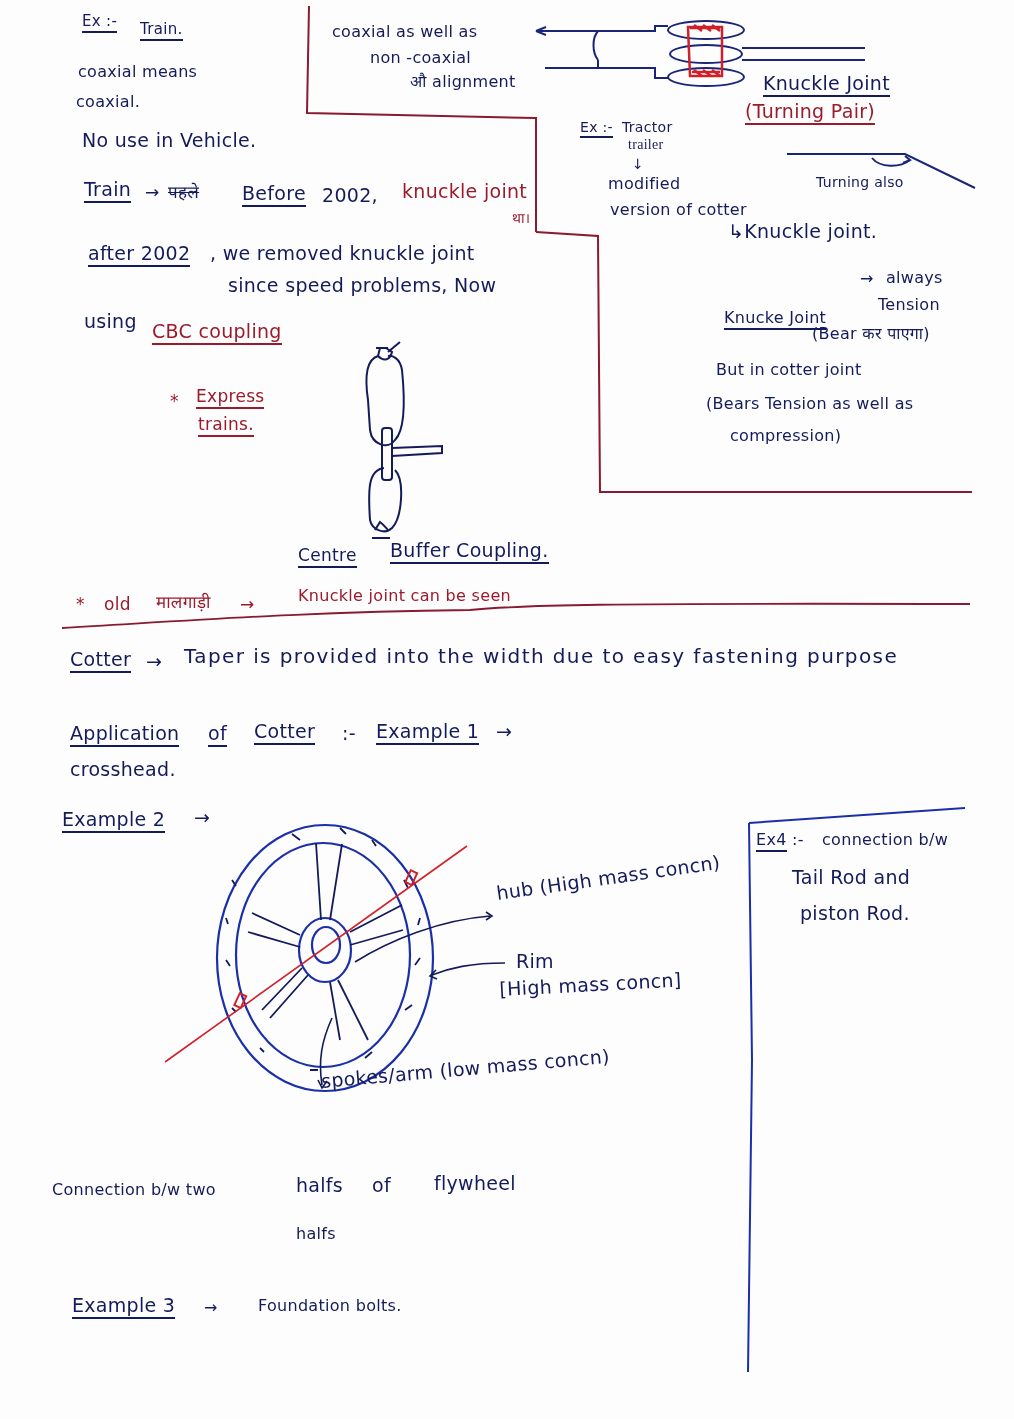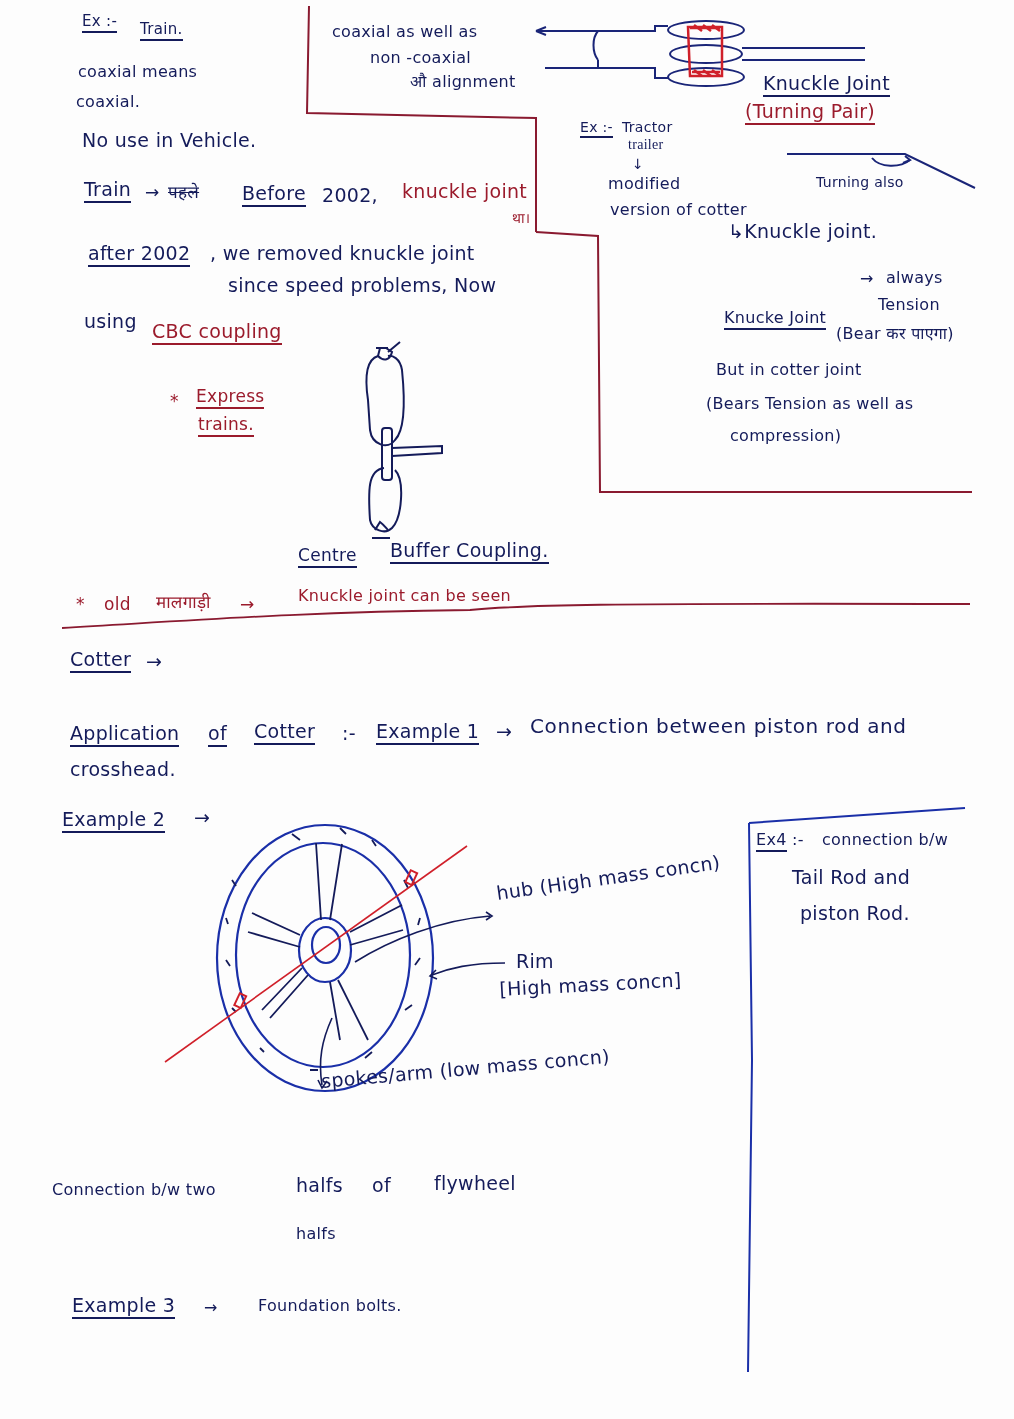--- a/index.html
+++ b/index.html
@@ -131,44 +131,44 @@
   <span class="t red u-red lg" style="left:152px;top:322px;">CBC coupling</span>
 
   <span class="t red" style="left:170px;top:393px;">*</span>
   <span class="t red u-red" style="left:196px;top:388px;">Express</span>
   <span class="t red u-red" style="left:198px;top:416px;">trains.</span>
 
   <span class="t navy u-navy md" style="left:724px;top:271px;margin-top:39px;">Knucke Joint</span>
   <span class="t navy md" style="left:860px;top:271px;">→</span>
   <span class="t navy md" style="left:886px;top:270px;">always</span>
   <span class="t navy md" style="left:878px;top:297px;">Tension</span>
-  <span class="t navy md" style="left:836px;top:326px;text-align:right;">(Bear कर पाएगा)</span>
+  <span class="t navy md" style="left:812px;top:326px;text-align:right;">(Bear कर पाएगा)</span>
   <span class="t navy md" style="left:716px;top:362px;">But in cotter joint</span>
   <span class="t navy md" style="left:706px;top:396px;">(Bears Tension as well as</span>
   <span class="t navy md" style="left:730px;top:428px;">compression)</span>
 
   <span class="t navy u-navy" style="left:298px;top:547px;">Centre</span>
   <span class="t navy u-navy lg" style="left:390px;top:541px;">Buffer Coupling.</span>
 
   <span class="t red" style="left:76px;top:596px;">*</span>
   <span class="t red" style="left:104px;top:596px;">old</span>
   <span class="t red" style="left:156px;top:594px;">मालगाड़ी</span>
   <span class="t red" style="left:240px;top:596px;">→</span>
   <span class="t red md" style="left:298px;top:588px;">Knuckle joint can be seen</span>
 
   <span class="t navy u-navy lg" style="left:70px;top:650px;">Cotter</span>
   <span class="t navy lg" style="left:146px;top:652px;">→</span>
+  <span class="t navy lg" style="left:184px;top:646px;font-size:20px;letter-spacing:1.4px;">Taper is provided into the width due to easy fastening purpose</span>
 
   <span class="t navy u-navy lg" style="left:70px;top:724px;">Application</span>
   <span class="t navy u-navy lg" style="left:208px;top:724px;">of</span>
   <span class="t navy u-navy lg" style="left:254px;top:722px;">Cotter</span>
   <span class="t navy lg" style="left:342px;top:724px;">:-</span>
   <span class="t navy u-navy lg" style="left:376px;top:722px;">Example 1</span>
   <span class="t navy lg" style="left:496px;top:722px;">→</span>
-  <span class="t navy lg" style="left:530px;top:716px;font-size:20px;letter-spacing:0.6px;">Connection between piston rod and</span>
   <span class="t navy lg" style="left:70px;top:760px;">crosshead.</span>
 
   <span class="t navy u-navy lg" style="left:62px;top:810px;">Example 2</span>
   <span class="t navy lg" style="left:194px;top:808px;">→</span>
   <span class="t navy lg" style="left:498px;top:884px;transform:rotate(-8deg);transform-origin:left bottom;">hub (High mass concn)</span>
   <span class="t navy lg" style="left:516px;top:952px;">Rim</span>
   <span class="t navy lg" style="left:500px;top:980px;transform:rotate(-3deg);transform-origin:left bottom;">[High mass concn]</span>
   <span class="t navy lg" style="left:322px;top:1072px;transform:rotate(-5deg);transform-origin:left bottom;">spokes/arm (low mass concn)</span>
 
   <span class="t navy md" style="left:52px;top:1182px;">Connection b/w two</span>

